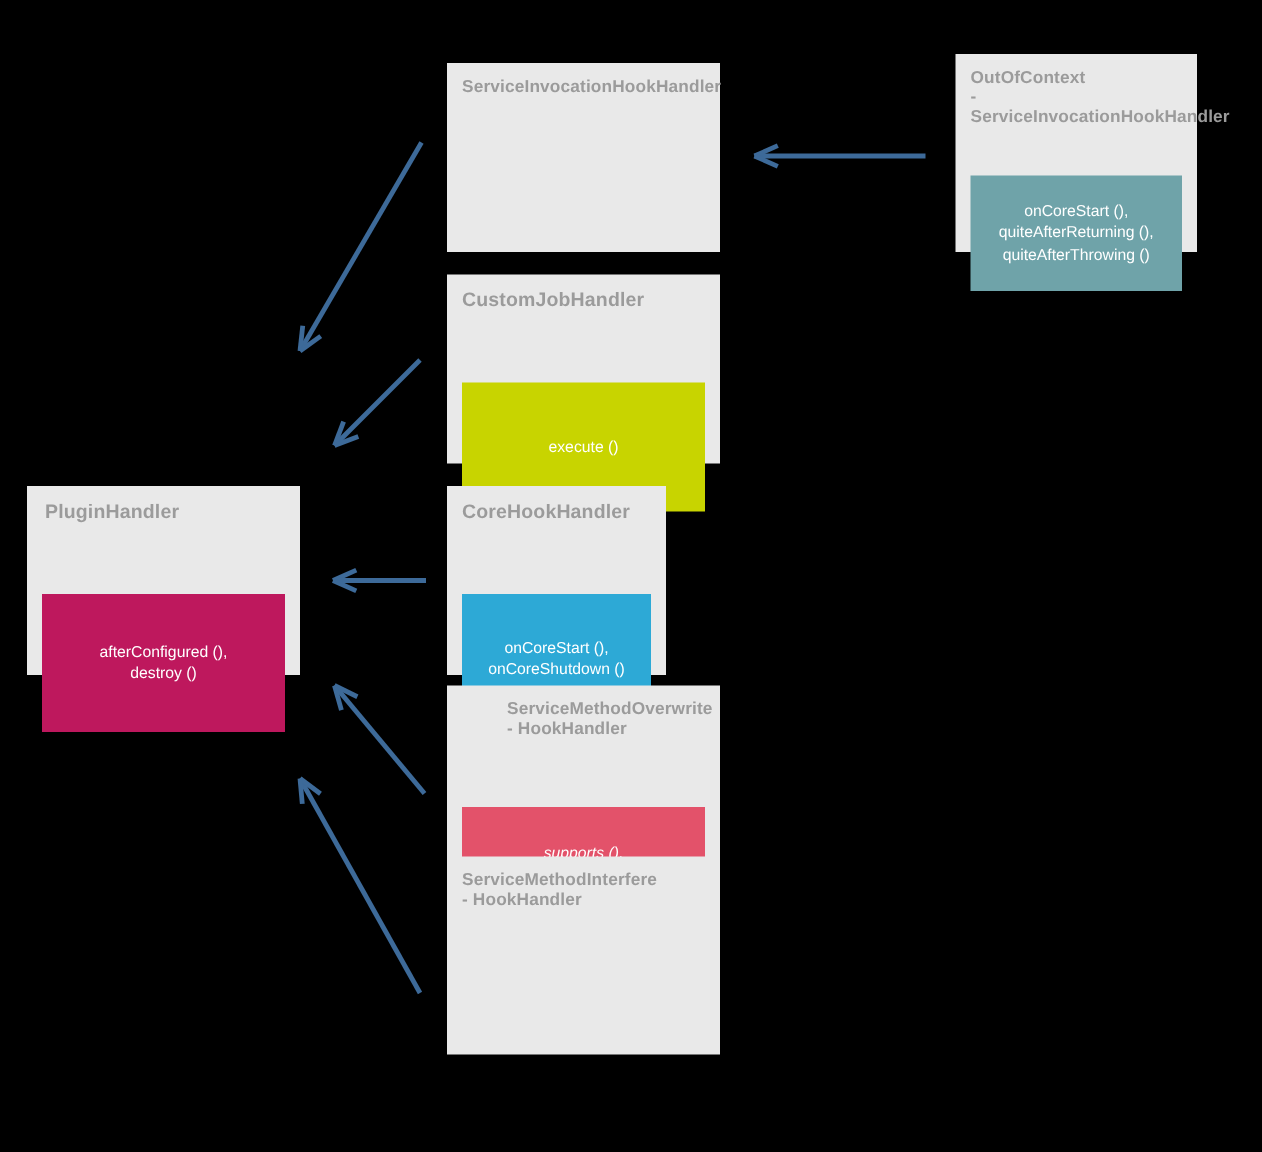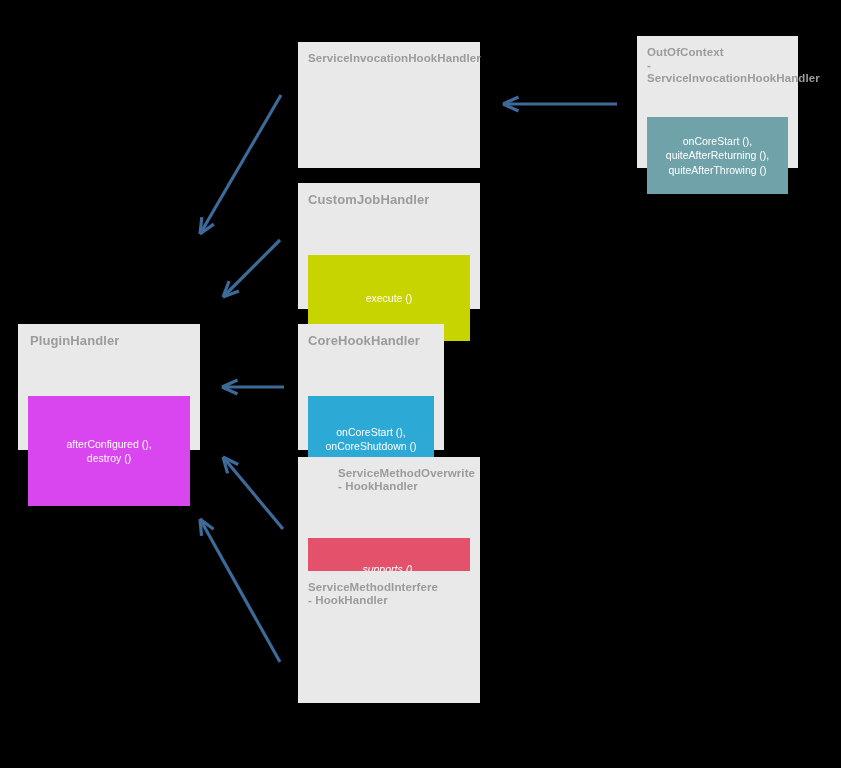--- a/index.html
+++ b/index.html
@@ -79,21 +79,21 @@
         <div class="card-body" style="top: 81px; height: 77px; background: rgb(111, 163, 169);">onCoreStart (),
 quiteAfterReturning (),
 quiteAfterThrowing ()</div>
       </div>
       <div class="card" style="left: 298px; top: 183px; width: 182px; height: 126px; background: rgb(233, 233, 233);">
         <div class="card-title t-large" style="color: rgb(155, 155, 155);">CustomJobHandler</div>
         <div class="card-body" style="top: 72px; height: 86px; background: rgb(200, 212, 0);">execute ()</div>
       </div>
       <div class="card" style="left: 18px; top: 324px; width: 182px; height: 126px; background: rgb(233, 233, 233); padding-left: 12px;">
         <div class="card-title t-large" style="color: rgb(155, 155, 155);">PluginHandler</div>
-        <div class="card-body" style="top: 72px; height: 110px; background: #d946ef;">afterConfigured (),
+        <div class="card-body" style="top: 72px; height: 92px; background: #be185d;">afterConfigured (),
 destroy ()</div>
       </div>
       <div class="card" style="left: 298px; top: 324px; width: 146px; height: 126px; background: rgb(233, 233, 233);">
         <div class="card-title t-large" style="color: rgb(155, 155, 155);">CoreHookHandler</div>
         <div class="card-body" style="top: 72px; height: 86px; background: rgb(45, 169, 214); text-align: center;">onCoreStart (),
 onCoreShutdown ()</div>
       </div>
       <div class="card" style="left: 298px; top: 457px; width: 182px; height: 132px; background: rgb(233, 233, 233); padding-left: 40px;">
         <div class="card-title t-small" style="color: rgb(155, 155, 155);">ServiceMethodOverwrite
 - HookHandler</div>

